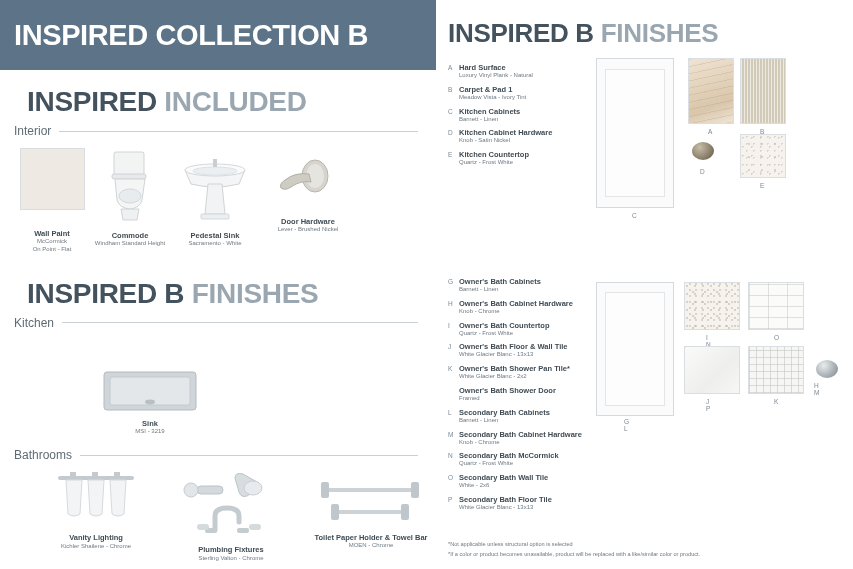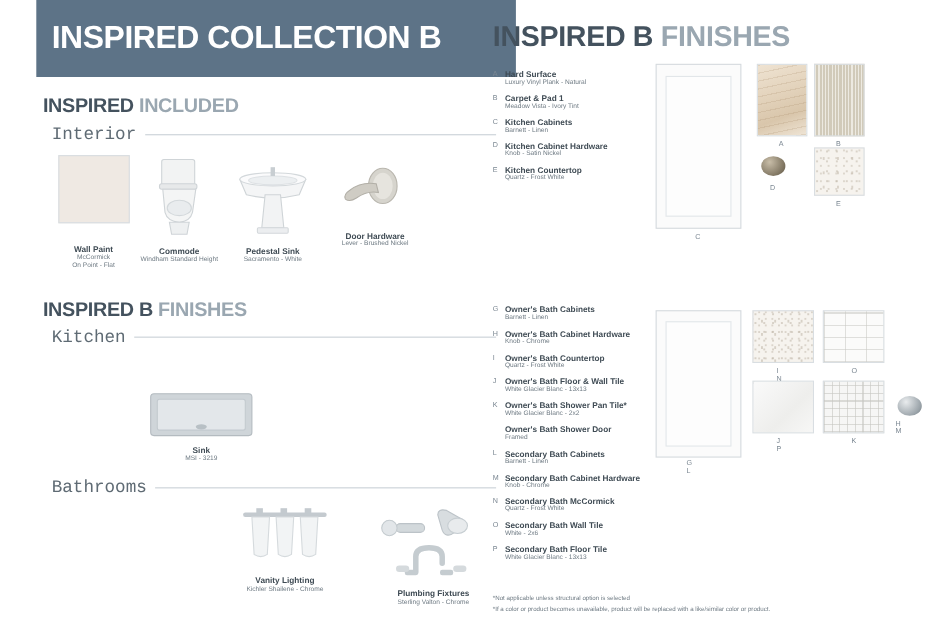--- a/index.html
+++ b/index.html
@@ -8,46 +8,45 @@
     font-family: "Liberation Sans", sans-serif;
     background: #ffffff;
     color: #3c3c3c;
     overflow: hidden;
     position: relative;
   }
   .page { width: 853px; height: 569px; position: relative; }
 
   
   .left-col {
-    position: absolute; left: 0; top: 0; width: 436px; height: 569px; margin-left: 33px;
+    position: absolute; left: 0; top: 0; width: 436px; height: 569px;
   }
   .title-banner {
     width: 436px; height: 70px;
     background: #5d7387;
     display: flex; align-items: center;
   }
   .title-banner .t {
     color: #ffffff;
     font-size: 29px;
     font-weight: bold;
     letter-spacing: -0.4px;
     padding-left: 14px;
   }
   .section-head {
-    font-size: 18px; font-weight: bold; letter-spacing: -0.3px;
-    padding-left: 6px;
+    font-size: 28px; font-weight: bold; letter-spacing: -0.3px;
+    padding-left: 27px;
   }
   .section-head .dark { color: #44525e; }
   .section-head .light { color: #9aa7b1; }
 
   .sub-head {
-    font-size: 16px; color: #5f6b74; padding-left: 14px;
+    font-size: 12px; color: #5f6b74; padding-left: 14px;
     display: flex; align-items: center; gap: 8px;
     margin-top: 6px;
-    font-family: Liberation Mono, monospace;
   }
   .sub-head .rule {
     flex: 1; height: 1px; background: #c9d0d6; margin-right: 18px;
   }
 
   .swatch-row {
     display: flex; padding-left: 14px; margin-top: 8px;
   }
   .item { text-align: center; }
   .item .cap-title {
@@ -255,20 +254,34 @@
               <rect x="44" y="60" width="12" height="5" rx="2" fill="#c5ccd0"></rect>
               <rect x="76" y="60" width="12" height="5" rx="2" fill="#c5ccd0"></rect>
               <rect x="36" y="56" width="12" height="6" rx="3" fill="#d5dadd"></rect>
               <rect x="88" y="56" width="12" height="6" rx="3" fill="#d5dadd"></rect>
             </svg>
           </div>
           <div class="cap-title">Plumbing Fixtures</div>
           <div class="cap-sub">Sterling Valton - Chrome</div>
         </div>
 
+        <div class="item" style="width:130px;">
+          <div class="imgbox" style="width:120px;height:60px;margin:0 auto;">
+            <svg width="120" height="60" viewBox="0 0 120 60">
+              <rect x="14" y="20" width="90" height="4" rx="2" fill="#ccd2d6"></rect>
+              <rect x="10" y="14" width="8" height="16" rx="2" fill="#c0c7cc"></rect>
+              <rect x="100" y="14" width="8" height="16" rx="2" fill="#c0c7cc"></rect>
+              <rect x="24" y="42" width="70" height="4" rx="2" fill="#ccd2d6"></rect>
+              <rect x="20" y="36" width="8" height="16" rx="2" fill="#c0c7cc"></rect>
+              <rect x="90" y="36" width="8" height="16" rx="2" fill="#c0c7cc"></rect>
+            </svg>
+          </div>
+          <div class="cap-title" style="line-height:1.2">Toilet Paper Holder &amp; Towel Bar</div>
+          <div class="cap-sub">MOEN - Chrome</div>
+        </div>
       </div>
     </div>
 
   </div>
 
   <div class="right-col">
 
     <div class="rt-head">
       <span class="dark" style="color:#44525e;">INSPIRED B</span>
       <span class="light" style="color:#9aa7b1;">FINISHES</span>

